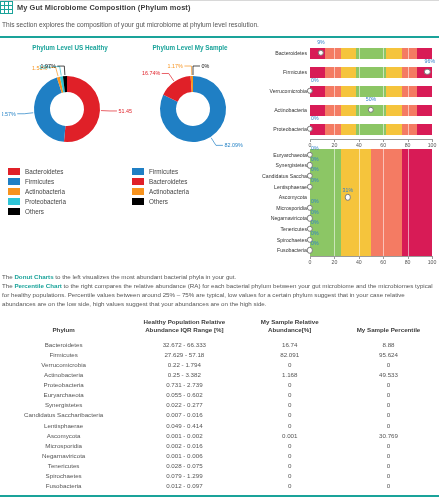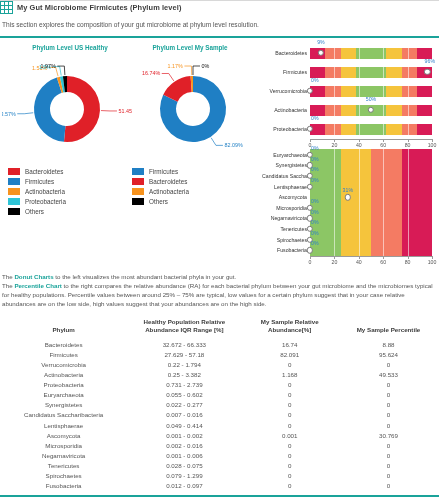--- a/index.html
+++ b/index.html
@@ -105,21 +105,21 @@
       <i></i>
         <i></i>
         <i></i>
         <i></i>
         <i></i>
         <i></i>
         <i></i>
         <i></i>
         <i></i>
     </span>
-    <span class="hdr-title">My Gut Microbiome Firmicutes (Phylum level)</span>
+    <span class="hdr-title">My Gut Microbiome Composition (Phylum most)</span>
   </div>
 
   <div class="intro">This section explores the composition of your gut microbiome at phylum level resolution.</div>
 
   <div class="teal-rule"></div>
 
   <div class="charts">
 
     <div class="donut-title" style="left:10px; top:6px; width:120px;">Phylum Level US Healthy</div>
     <div class="donut-title" style="left:130px; top:6px; width:120px;">Phylum Level My Sample</div>

